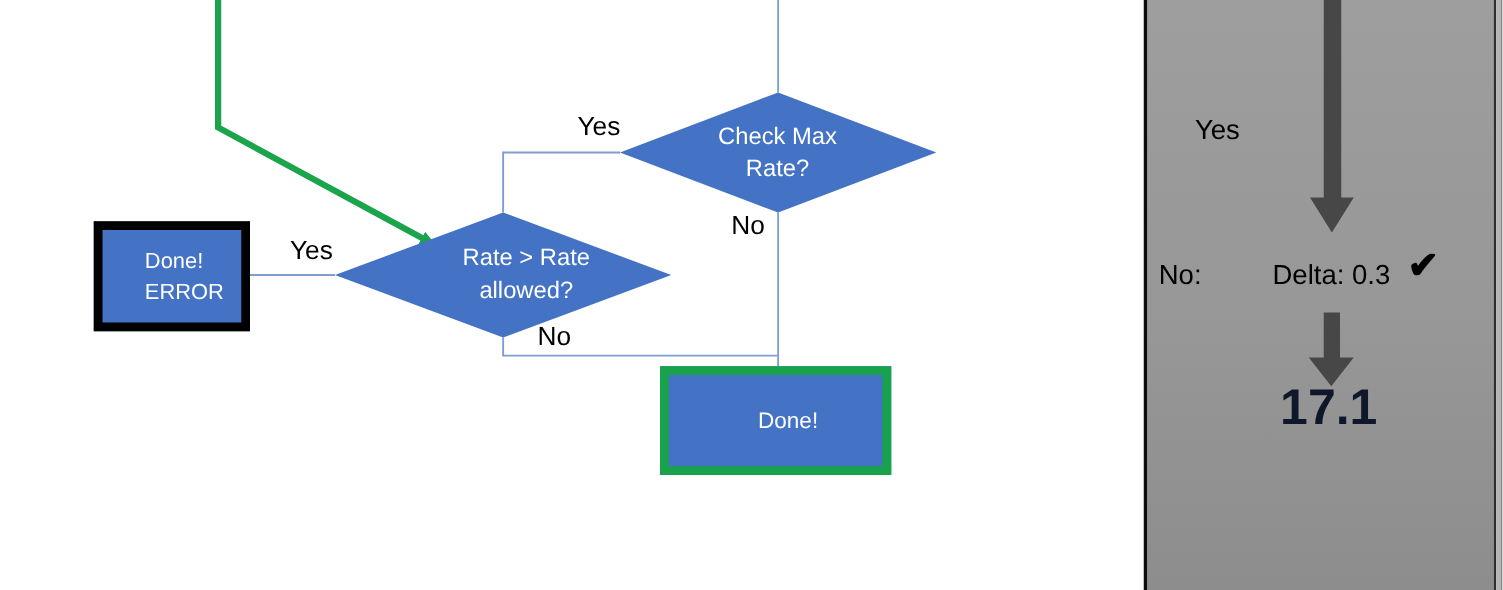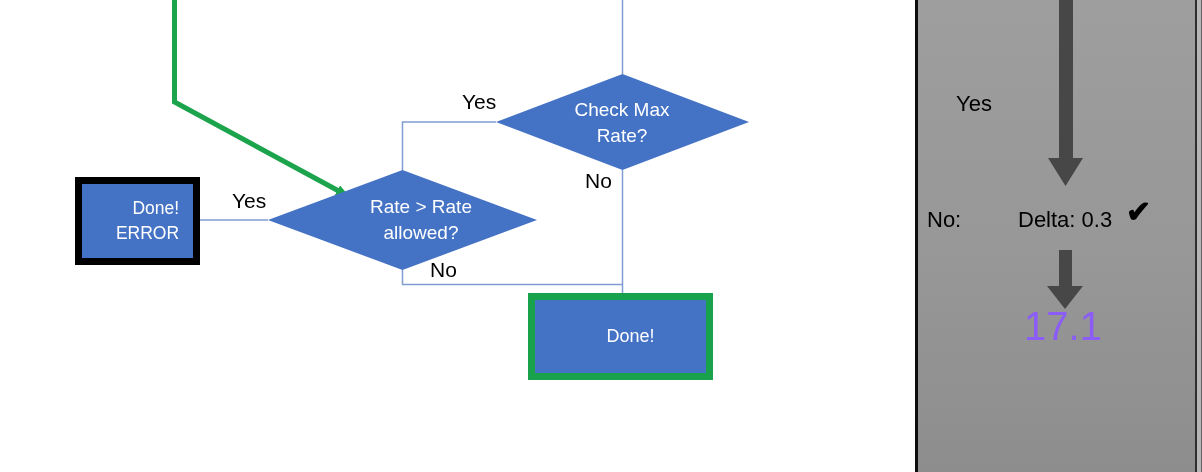--- a/index.html
+++ b/index.html
@@ -16,21 +16,21 @@
   }
   .edge-dark{position:absolute;left:1195px;top:0;width:2px;height:472px;background:#2e2e2e;}
   .edge-light{position:absolute;left:1197px;top:0;width:4px;height:472px;background:#b5b5b5;}
   .edge-outer{position:absolute;left:1201px;top:0;width:1px;height:472px;background:#636363;}
   
   svg.draw{position:absolute;left:0;top:0;z-index:2;}
   
   .node-box{
     position:absolute;z-index:3;box-sizing:border-box;
     background:#4472C4;display:flex;align-items:center;justify-content:center;
-    color:#ffffff;text-align:right;padding-left:20px;
+    color:#ffffff;text-align:left;padding-left:20px;
   }
   .box-done-error{left:75px;top:177px;width:125px;height:88px;border:7px solid #000000;
     font-size:17.5px;line-height:1.45;white-space:pre-line;}
   .box-done{left:528px;top:293px;width:185px;height:87px;border:7px solid #17A24B;font-size:18px;}
   .diamond-label{
     position:absolute;z-index:3;display:flex;align-items:center;justify-content:center;
     color:#ffffff;text-align:center;font-size:19px;line-height:1.35;
   }
   .dl-check{left:557px;top:76px;width:130px;height:94px;}
   .dl-rate{left:356px;top:172px;width:130px;height:96px;}
@@ -39,21 +39,21 @@
   .el-no1{left:585px;top:169px;}
   .el-yes2{left:232px;top:189px;}
   .el-no2{left:430px;top:258px;}
   
   .sp-text{position:absolute;z-index:3;color:#000000;font-size:22px;}
   .sp-yes{left:956px;top:91px;}
   .sp-no{left:927px;top:207px;}
   .sp-delta{left:1018px;top:207px;}
   .sp-check{left:1126px;top:194px;font-size:30px;font-weight:bold;}
   .sp-result{left:1013px;top:304px;width:100px;text-align:center;
-    font-size:40px;font-weight:normal;color:#8b5cf6;}
+    font-size:40px;font-weight:bold;color:#0f172a;}
 </style>
 </head>
 <body>
 
 <div class="panel-divider"></div>
 <div class="side-panel"></div>
 <div class="edge-dark"></div>
 <div class="edge-light"></div>
 <div class="edge-outer"></div>
 

